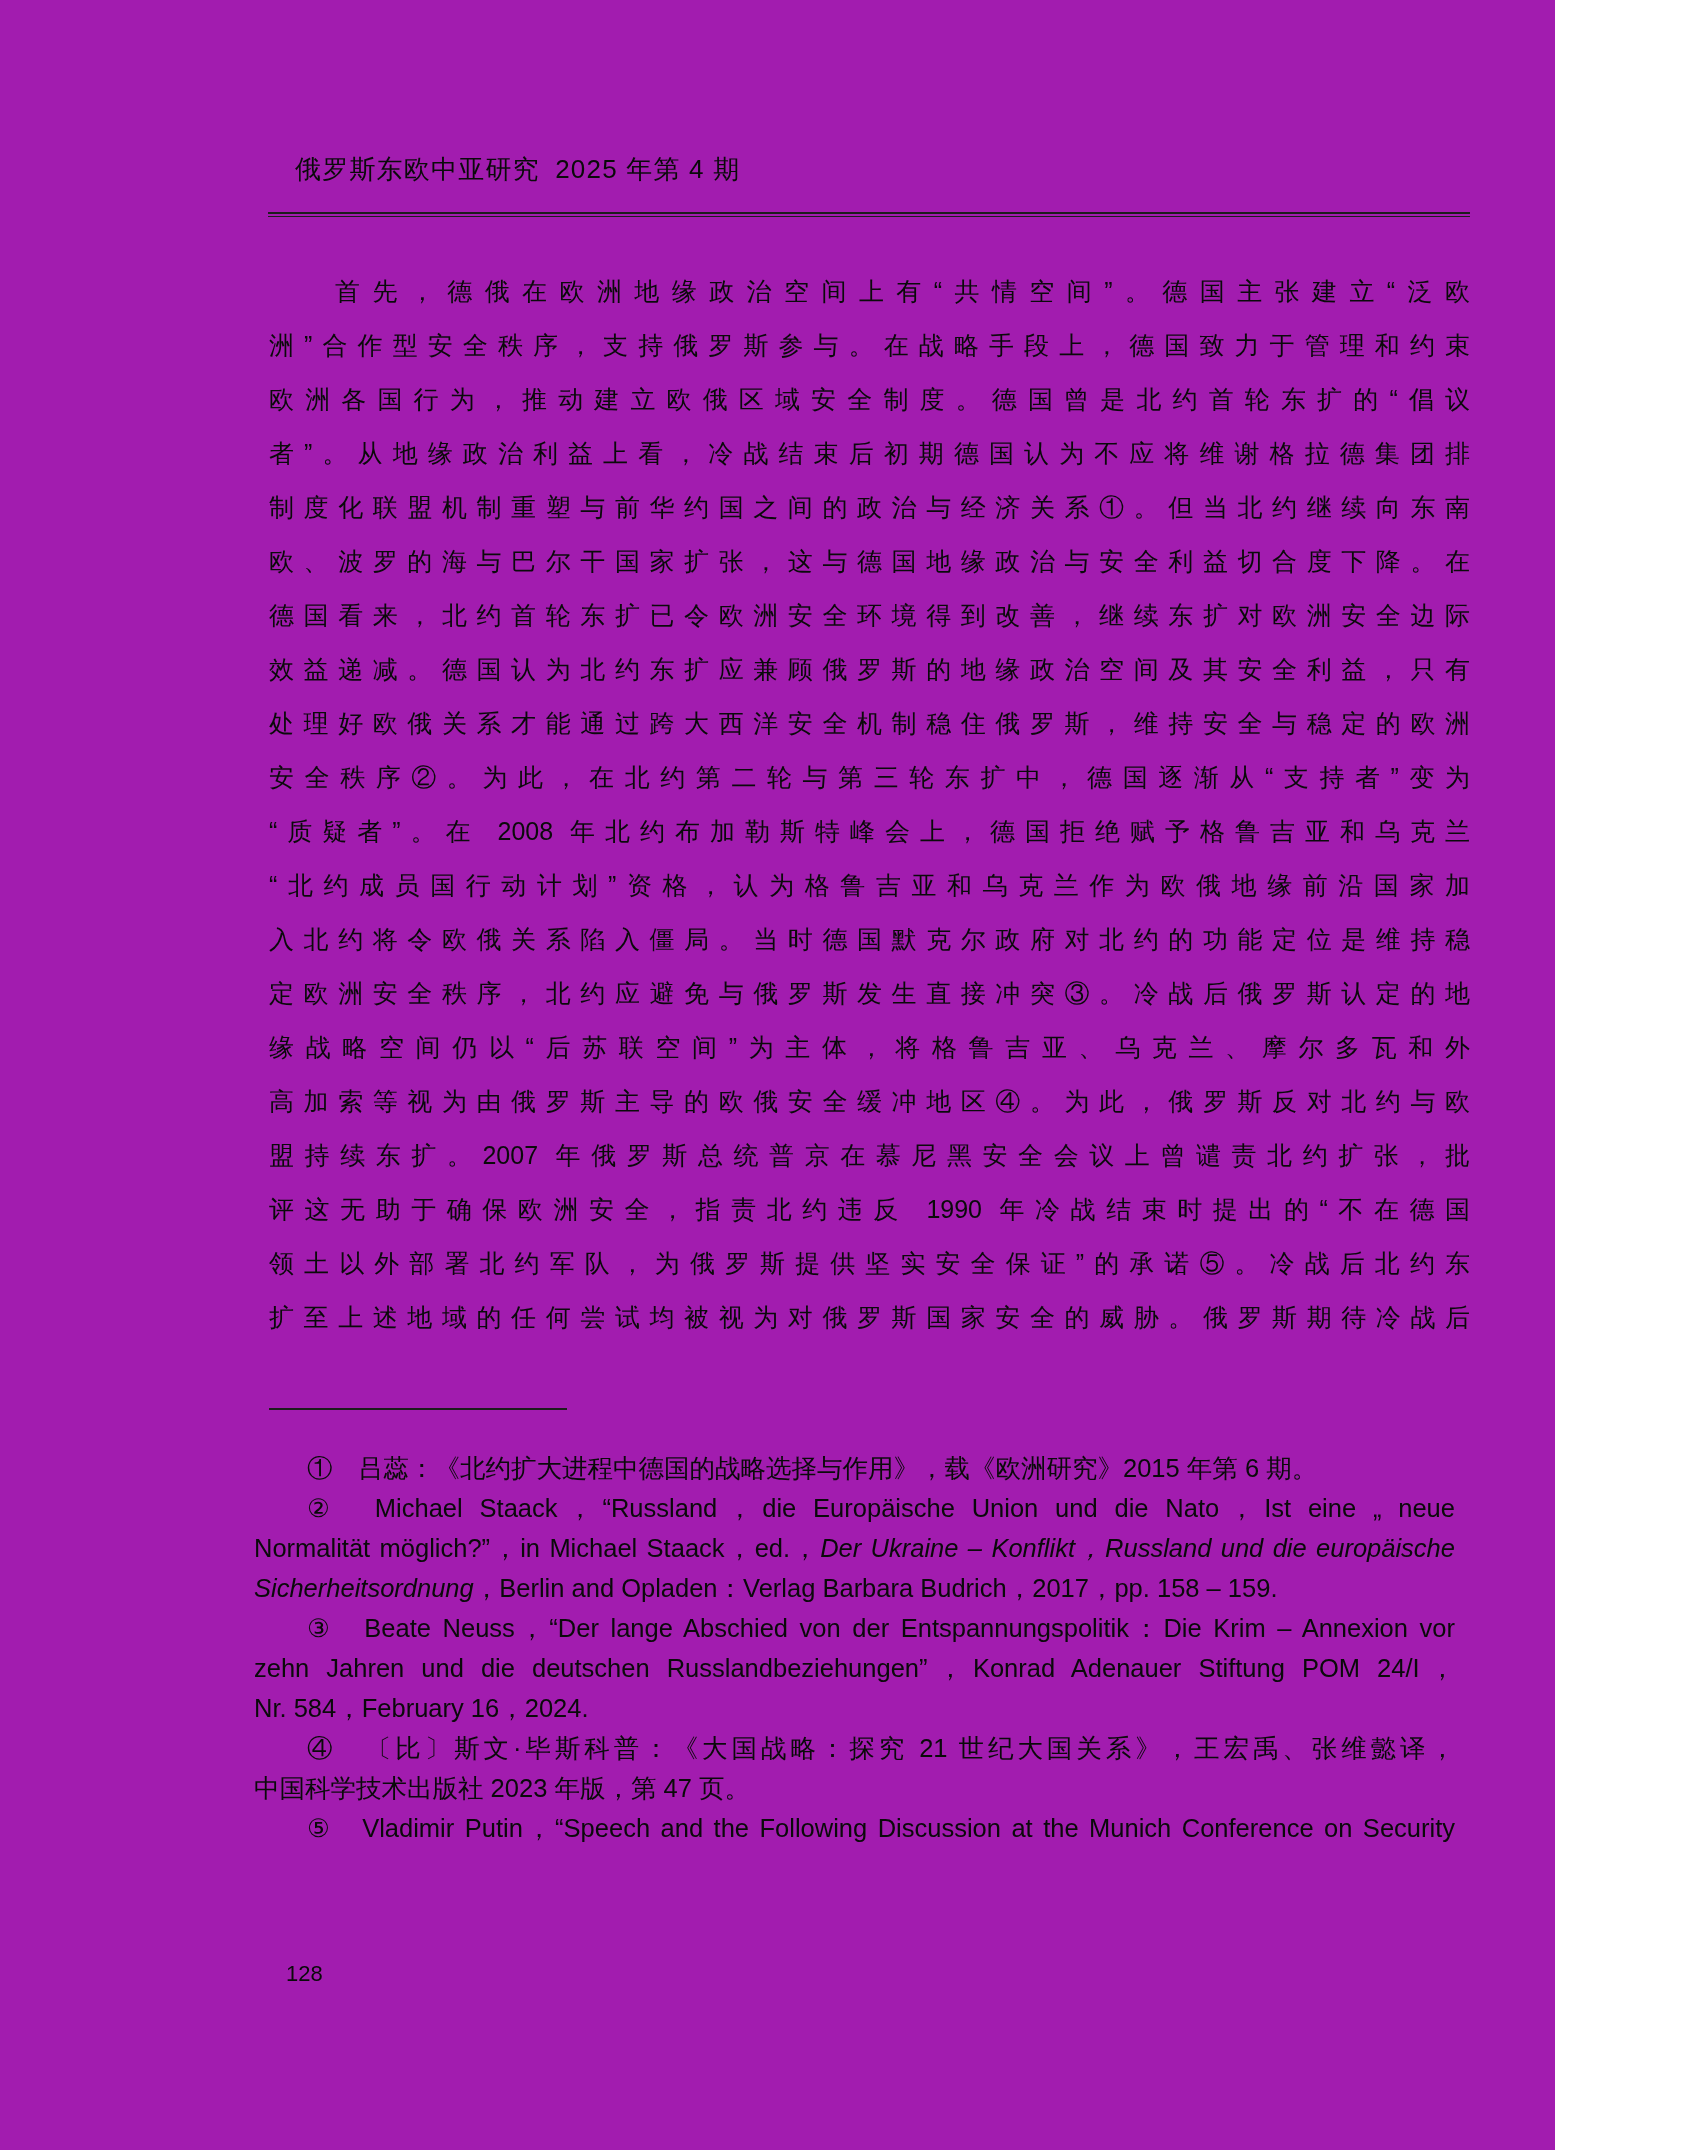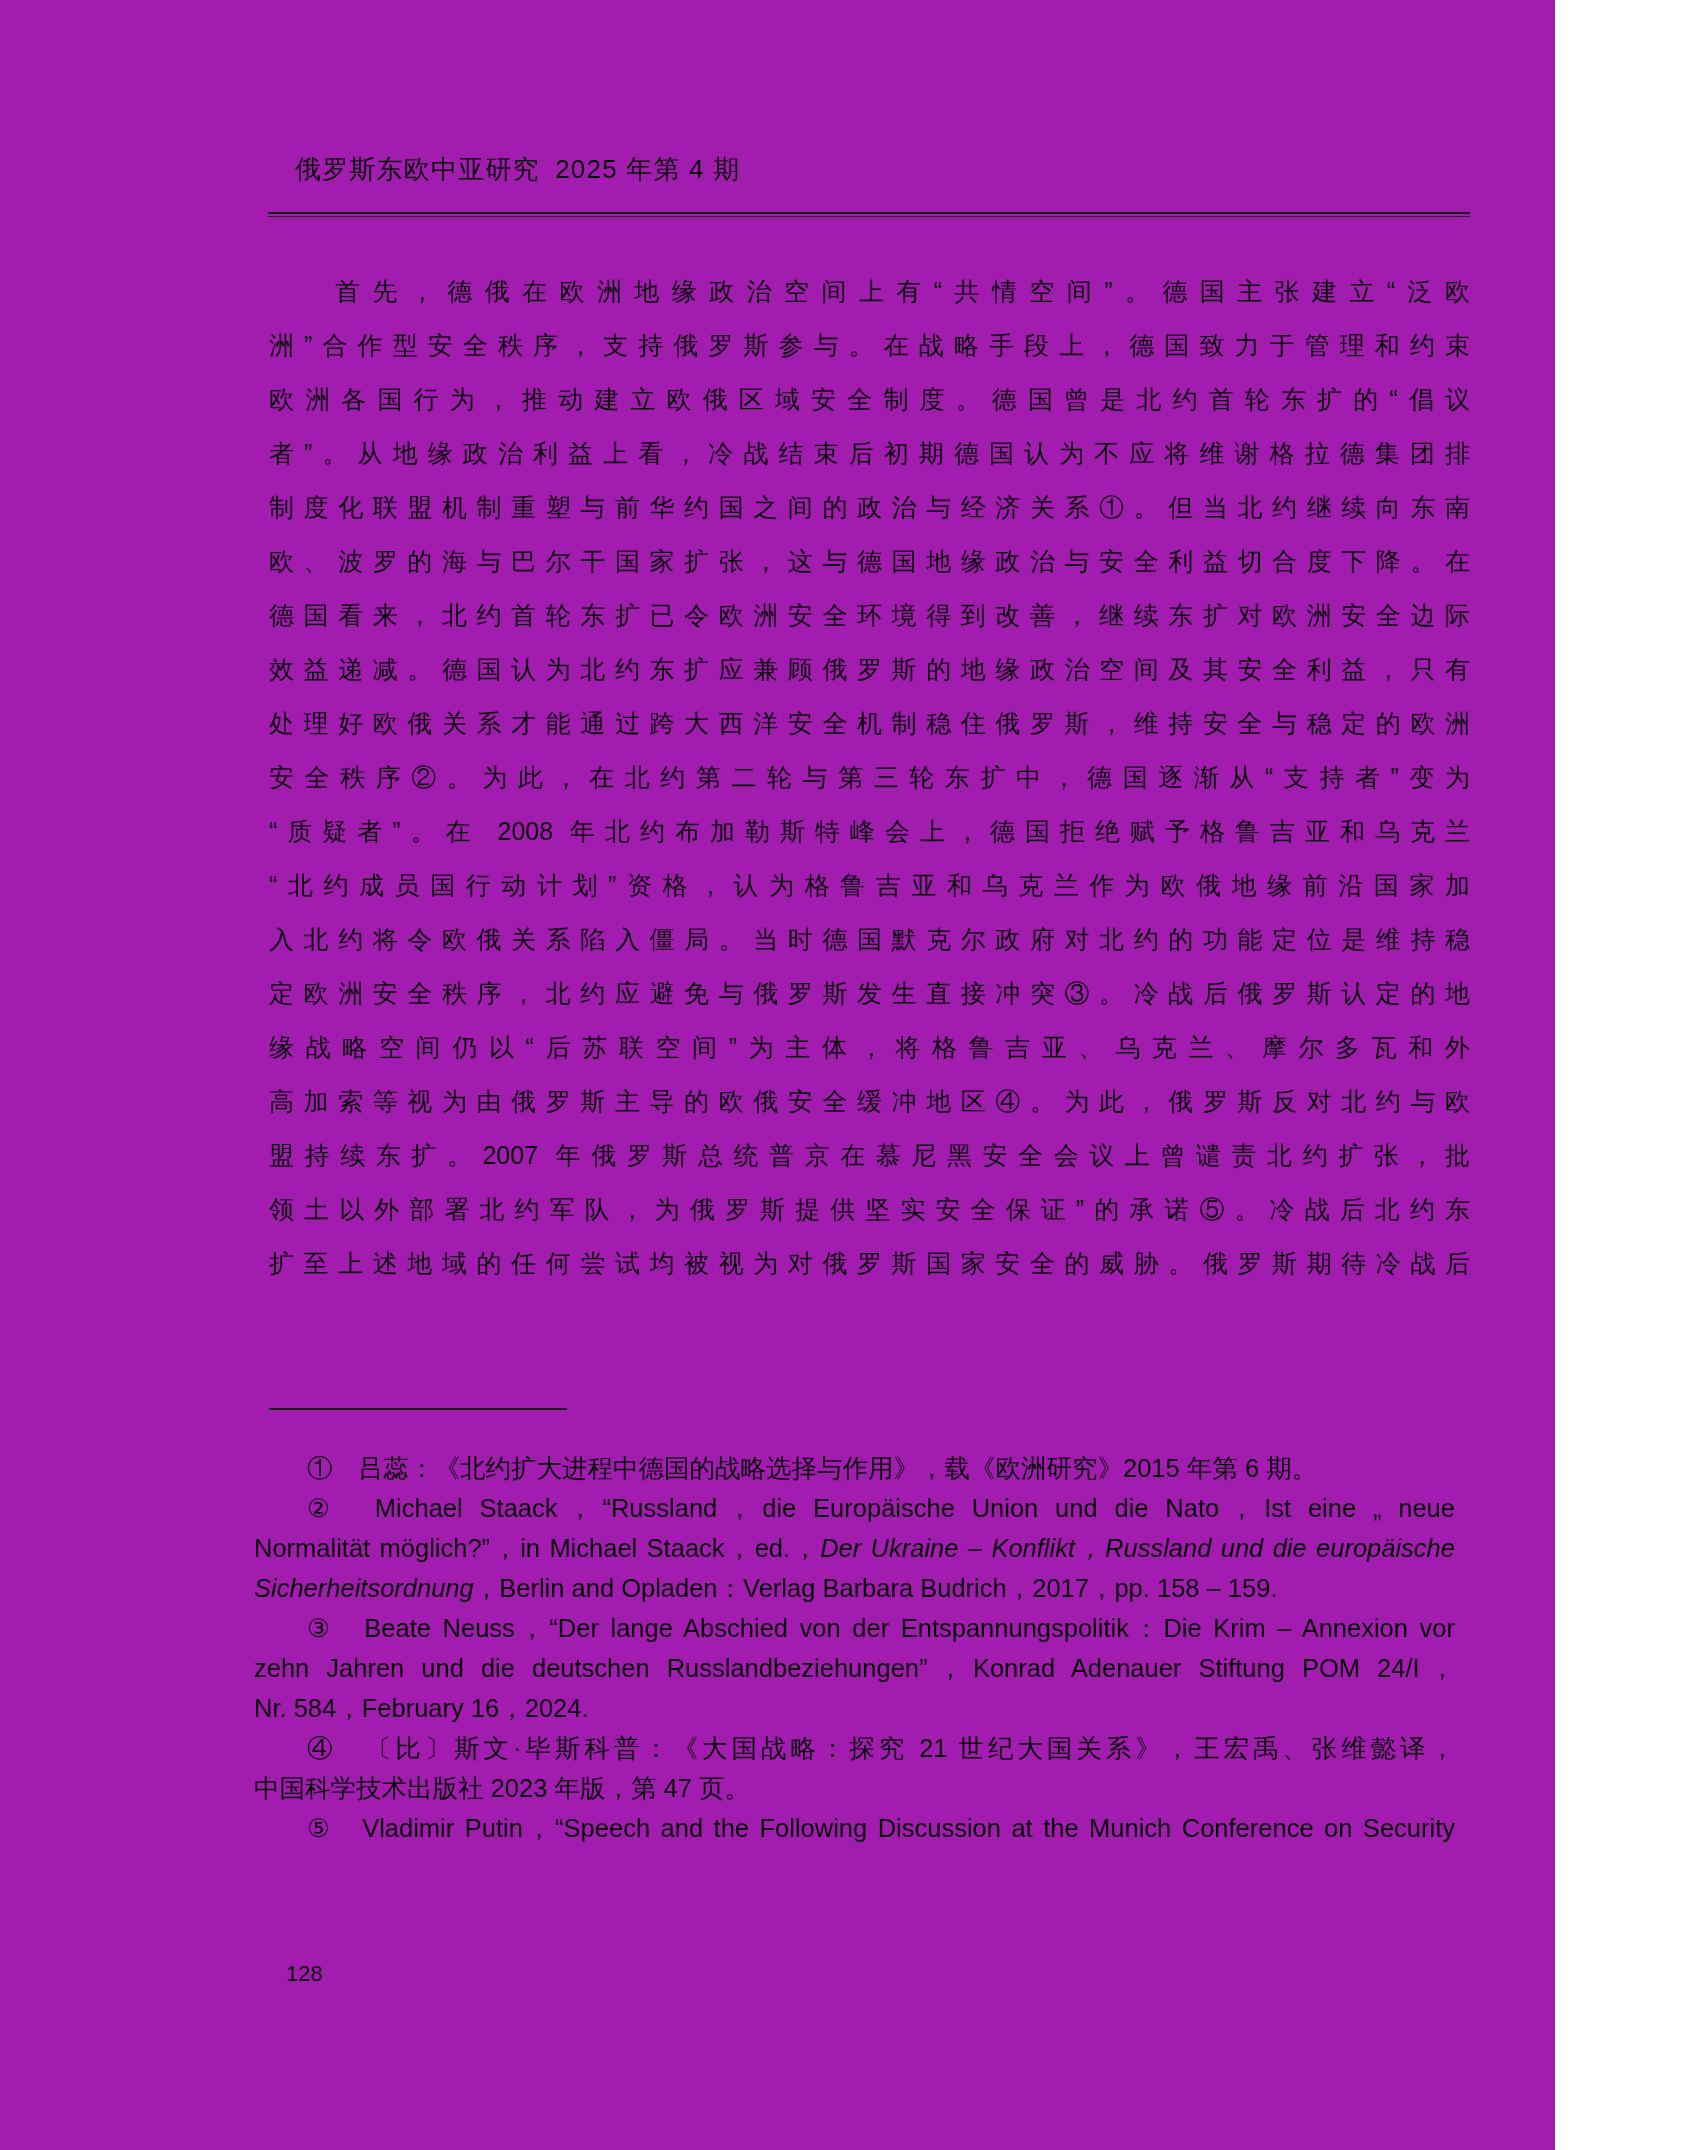--- a/index.html
+++ b/index.html
@@ -117,20 +117,21 @@
       <div class="body-line">效益递减。德国认为北约东扩应兼顾俄罗斯的地缘政治空间及其安全利益，只有</div>
       <div class="body-line">处理好欧俄关系才能通过跨大西洋安全机制稳住俄罗斯，维持安全与稳定的欧洲</div>
       <div class="body-line">安全秩序②。为此，在北约第二轮与第三轮东扩中，德国逐渐从“支持者”变为</div>
       <div class="body-line">“质疑者”。在 2008 年北约布加勒斯特峰会上，德国拒绝赋予格鲁吉亚和乌克兰</div>
       <div class="body-line">“北约成员国行动计划”资格，认为格鲁吉亚和乌克兰作为欧俄地缘前沿国家加</div>
       <div class="body-line">入北约将令欧俄关系陷入僵局。当时德国默克尔政府对北约的功能定位是维持稳</div>
       <div class="body-line">定欧洲安全秩序，北约应避免与俄罗斯发生直接冲突③。冷战后俄罗斯认定的地</div>
       <div class="body-line">缘战略空间仍以“后苏联空间”为主体，将格鲁吉亚、乌克兰、摩尔多瓦和外</div>
       <div class="body-line">高加索等视为由俄罗斯主导的欧俄安全缓冲地区④。为此，俄罗斯反对北约与欧</div>
       <div class="body-line">盟持续东扩。2007 年俄罗斯总统普京在慕尼黑安全会议上曾谴责北约扩张，批</div>
+      <div class="body-line">评这无助于确保欧洲安全，指责北约违反 1990 年冷战结束时提出的“不在德国</div>
       <div class="body-line">领土以外部署北约军队，为俄罗斯提供坚实安全保证”的承诺⑤。冷战后北约东</div>
       <div class="body-line">扩至上述地域的任何尝试均被视为对俄罗斯国家安全的威胁。俄罗斯期待冷战后</div>
     </div>
 
   <div class="footnote-separator"></div>
 
   <div class="footnotes-block">
       <div class="fn-line fn-first fn-last"><span>①　</span><span>吕蕊：《北约扩大进程中德国的战略选择与作用》，载《欧洲研究》2015 年第 6 期。</span></div>
       <div class="fn-line fn-first"><span>②　</span><span>Michael Staack，“Russland，die Europäische Union und die Nato，Ist eine „ neue</span></div>
       <div class="fn-line"><span>Normalität möglich?”，in Michael Staack，ed.，</span><span class="italic">Der Ukraine – Konflikt，Russland und die europäische</span></div>

